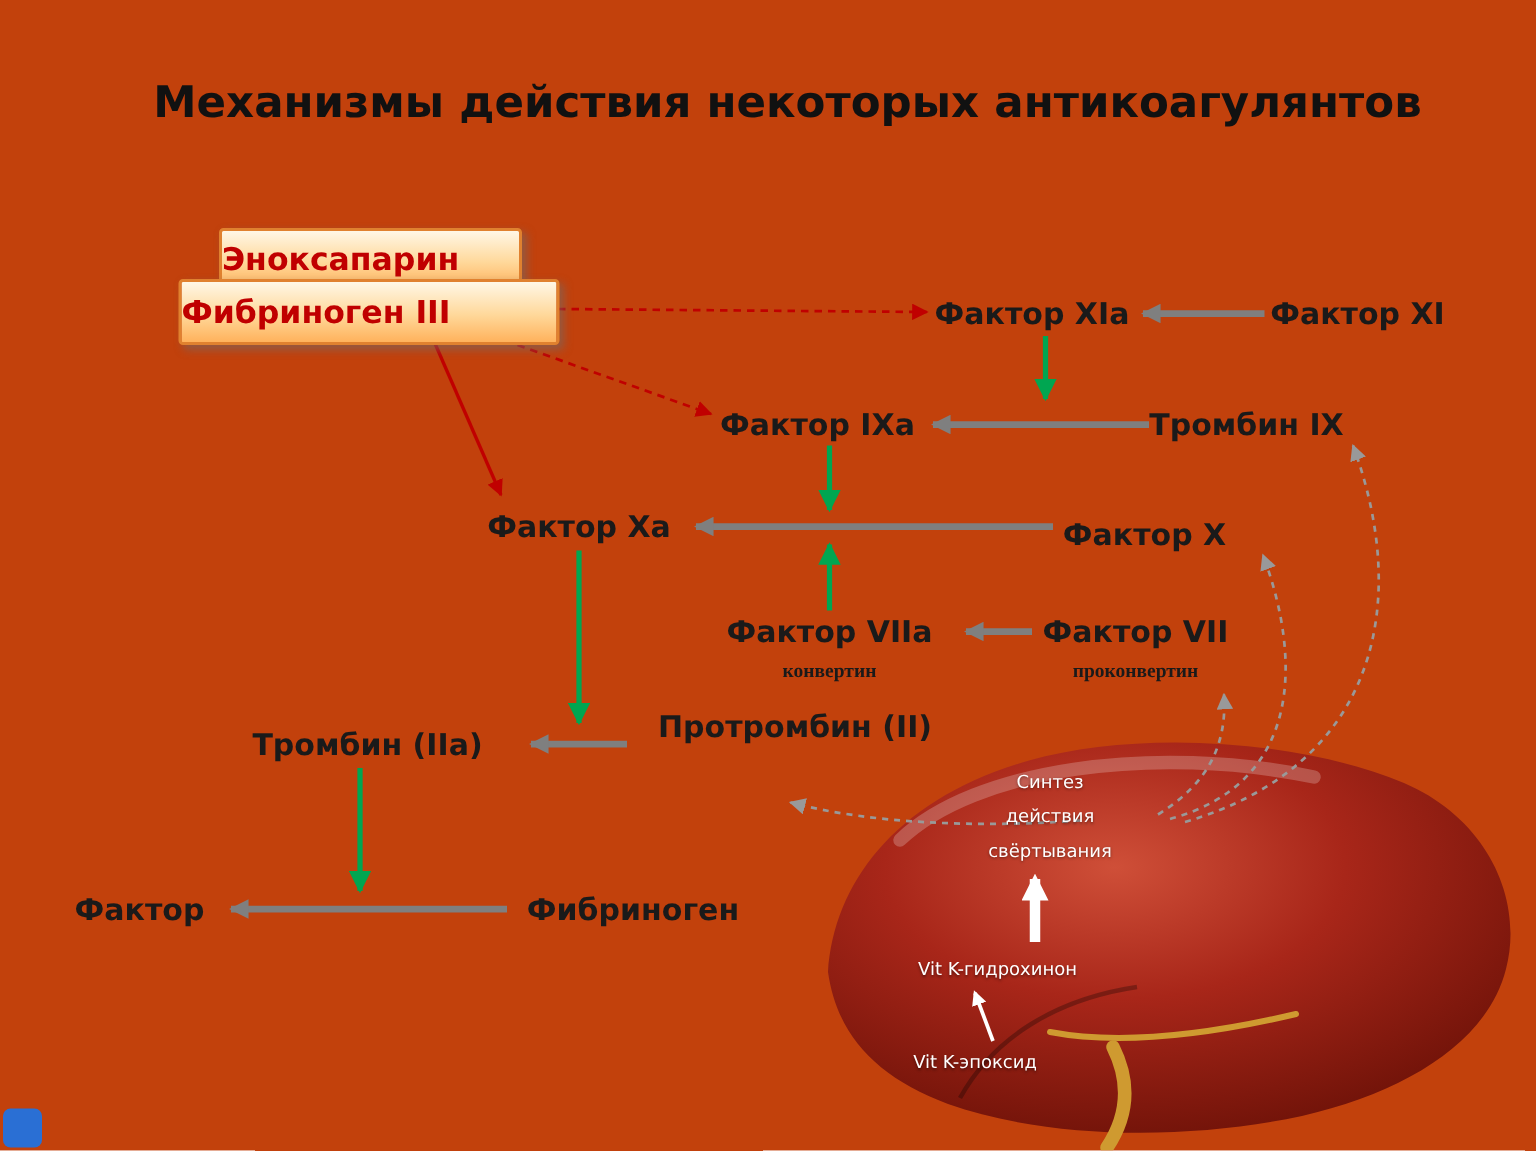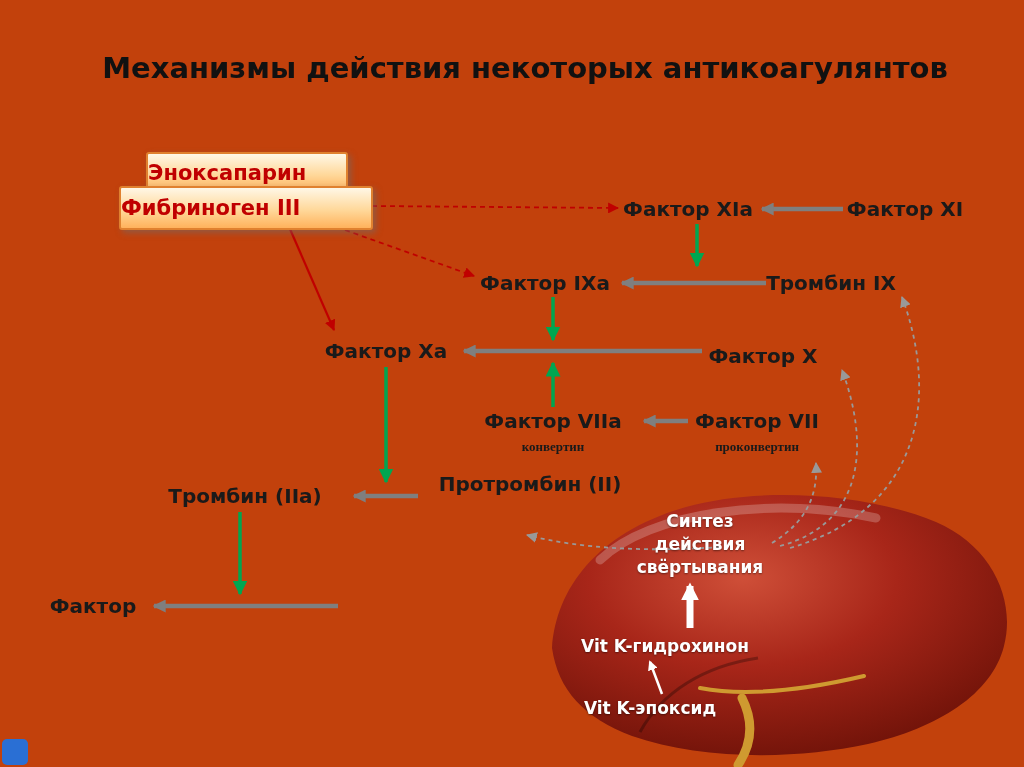--- a/index.html
+++ b/index.html
@@ -39,22 +39,22 @@
     color:#c00000;
     font-weight:700;
     font-size:21px;
     z-index:6;
   }
   .liver-text{
     position:absolute;
     transform:translate(-50%,-50%);
     white-space:nowrap;
     color:#ffffff;
-    font-weight:700;
-    font-size:17px;
+    font-weight:400;
+    font-size:12px;
     text-shadow:0 1px 2px rgba(0,0,0,.45);
     z-index:7;
   }
   .liver-text.yellow{color:#f2c12e;}
   .corner{
     position:absolute;
     left:2px;top:739px;
     width:26px;height:26px;
     background:#2a6fd4;
     border-radius:5px;
@@ -160,20 +160,21 @@
 
   <div class="label" style="left:553px;top:421px;">Фактор VIIa</div>
   <div class="label sub" style="left:553px;top:447px;">конвертин</div>
   <div class="label" style="left:757px;top:421px;">Фактор VII</div>
   <div class="label sub" style="left:757px;top:447px;">проконвертин</div>
 
   <div class="label" style="left:245px;top:496px;">Тромбин (IIa)</div>
   <div class="label" style="left:530px;top:484px;">Протромбин (II)</div>
 
   <div class="label" style="left:93px;top:606px;">Фактор</div>
+  <div class="label" style="left:422px;top:606px;">Фибриноген</div>
 
   <div class="liver-text" style="left:700px;top:521px;">Синтез</div>
   <div class="liver-text" style="left:700px;top:544px;">действия</div>
   <div class="liver-text" style="left:700px;top:567px;">свёртывания</div>
 
   <div class="liver-text" style="left:665px;top:646px;">Vit K-гидрохинон</div>
   <div class="liver-text" style="left:650px;top:708px;">Vit K-эпоксид</div>
 
   <div class="corner"></div>
 

